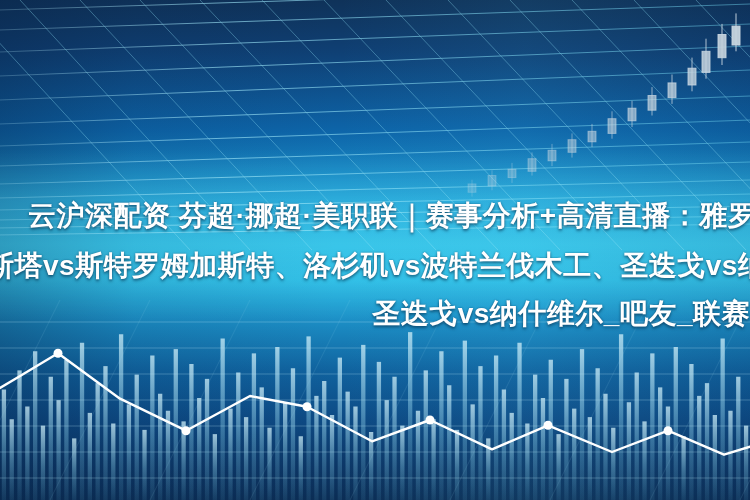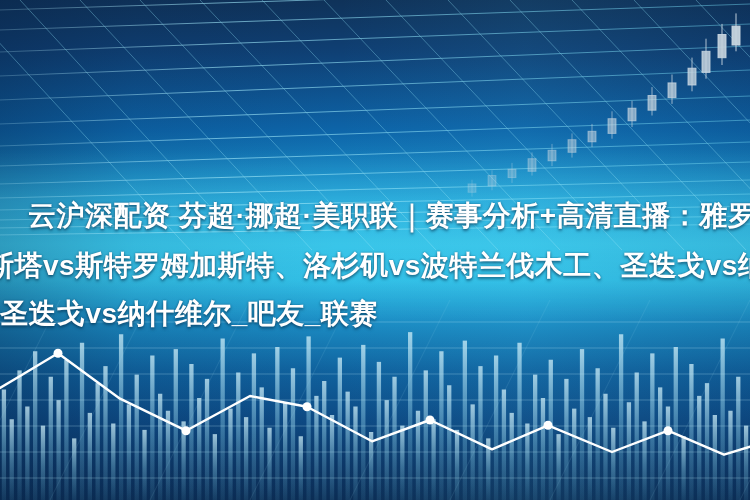--- a/index.html
+++ b/index.html
@@ -83,21 +83,21 @@
   #line1{
     left:28px;top:197px;
     font-size:28px;line-height:38px;
   }
   #line2{
     left:-14px;top:247px;
     font-size:28px;line-height:38px;
   }
   #line3{
     left:0;top:295px;width:750px;
-    text-align:left;
+    text-align:right;
     font-size:28px;line-height:38px;
   }
 </style>
 </head>
 <body>
 
 <div id="stage">
 
   <div class="bg-base"></div>
   <div class="bg-hsheen"></div>

